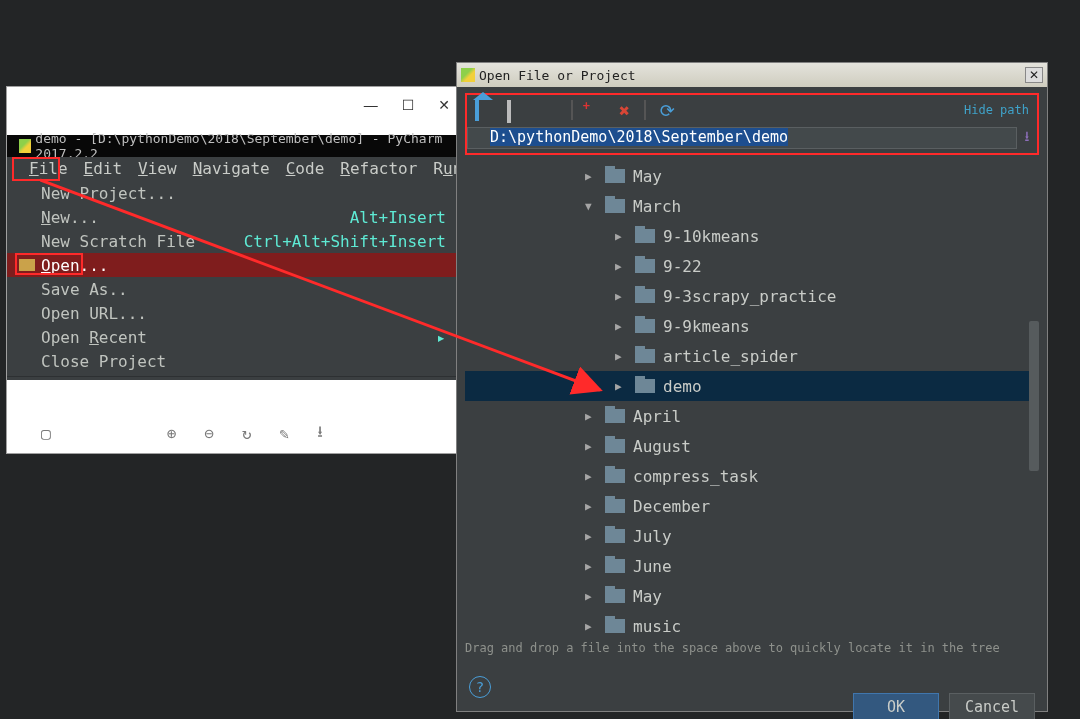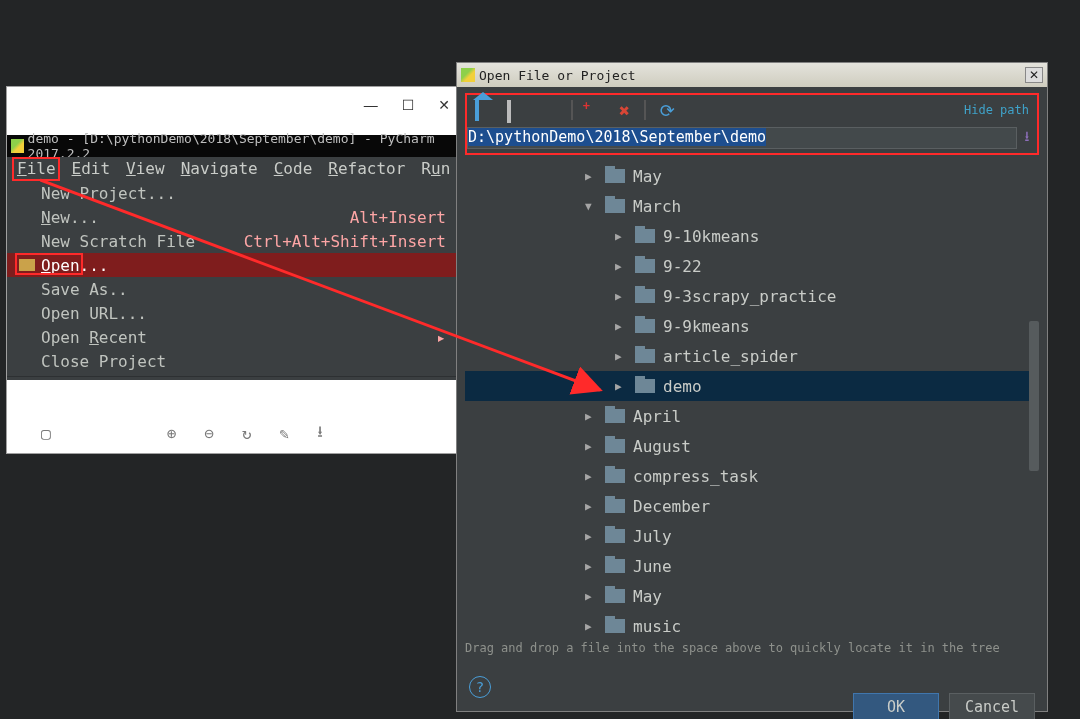--- a/index.html
+++ b/index.html
@@ -25,34 +25,34 @@
   display: flex; align-items: center; gap: 24px;
   font-family: "Segoe UI", sans-serif; font-size: 14px;
   color: #333;
 }
 .pycharm-titlebar {
   position: absolute; left: 0; top: 48px; right: 0; height: 22px;
   background: #080808;
   color: #bfbfbf;
   font-size: 13px;
   display: flex; align-items: center;
-  padding-left: 4px;
+  padding-left: 12px;
   font-family: "SimSun", monospace;
 }
 .pycharm-titlebar .py-logo {
   width: 14px; height: 14px; margin-right: 4px;
   background: linear-gradient(135deg,#8ed04a 40%,#f2d03a 60%);
 }
 .pycharm-menubar {
   position: absolute; left: 0; top: 70px; right: 0; height: 24px;
   background: #3b3f41;
   color: #c9ccc8;
   display: flex; align-items: center;
   font-size: 16px;
-  padding-left: 2px;
+  padding-left: 14px;
 }
 .pycharm-menubar .menu-item {
   padding: 0 8px;
   line-height: 24px;
   cursor: default;
 }
 .pycharm-menubar .menu-item .ul { text-decoration: underline; }
 .red-box-file {
   position: absolute; left: 5px; top: 70px;
   width: 48px; height: 24px;
@@ -66,21 +66,21 @@
   color: #c0c4bf;
   font-size: 16px;
 }
 .file-menu .row {
   display: flex; align-items: center;
   height: 24px;
   padding-left: 34px; padding-right: 10px;
 }
 .file-menu .row.sep { height: 1px; background: #2d3032; margin: 3px 0; }
 .file-menu .row .label { flex: 1; }
-.file-menu .row .sc { color: #fca5a5; }
+.file-menu .row .sc { color: #5eead4; }
 .file-menu .row .ul { text-decoration: underline; }
 .file-menu .row.sel {
   background: #7f1d1d;
   color: #fff;
 }
 .folder-icon-mini {
   position: absolute; left: 12px; width: 16px; height: 12px;
   background: #caa24a; border-top: 3px solid #caa24a;
 }
 .red-box-open {
@@ -157,21 +157,21 @@
 .path-row {
   height: 26px; display: flex; align-items: center;
   margin: 0 0 0 0;
 }
 .path-input {
   flex: 1; height: 22px;
   background: #43494b;
   border: 1px solid #5a5f61;
   color: #cfd3cd;
   font-size: 15px;
-  padding-left: 0;
+  padding-left: 22px;
   font-family: inherit;
 }
 .path-sel {
   background: #1d4e8f; color:#fff;
 }
 .down-arrow-btn {
   width: 20px; height: 22px;
   display:flex; align-items:center; justify-content:center;
   font-size: 14px; color:#8e6fbb;
 }

